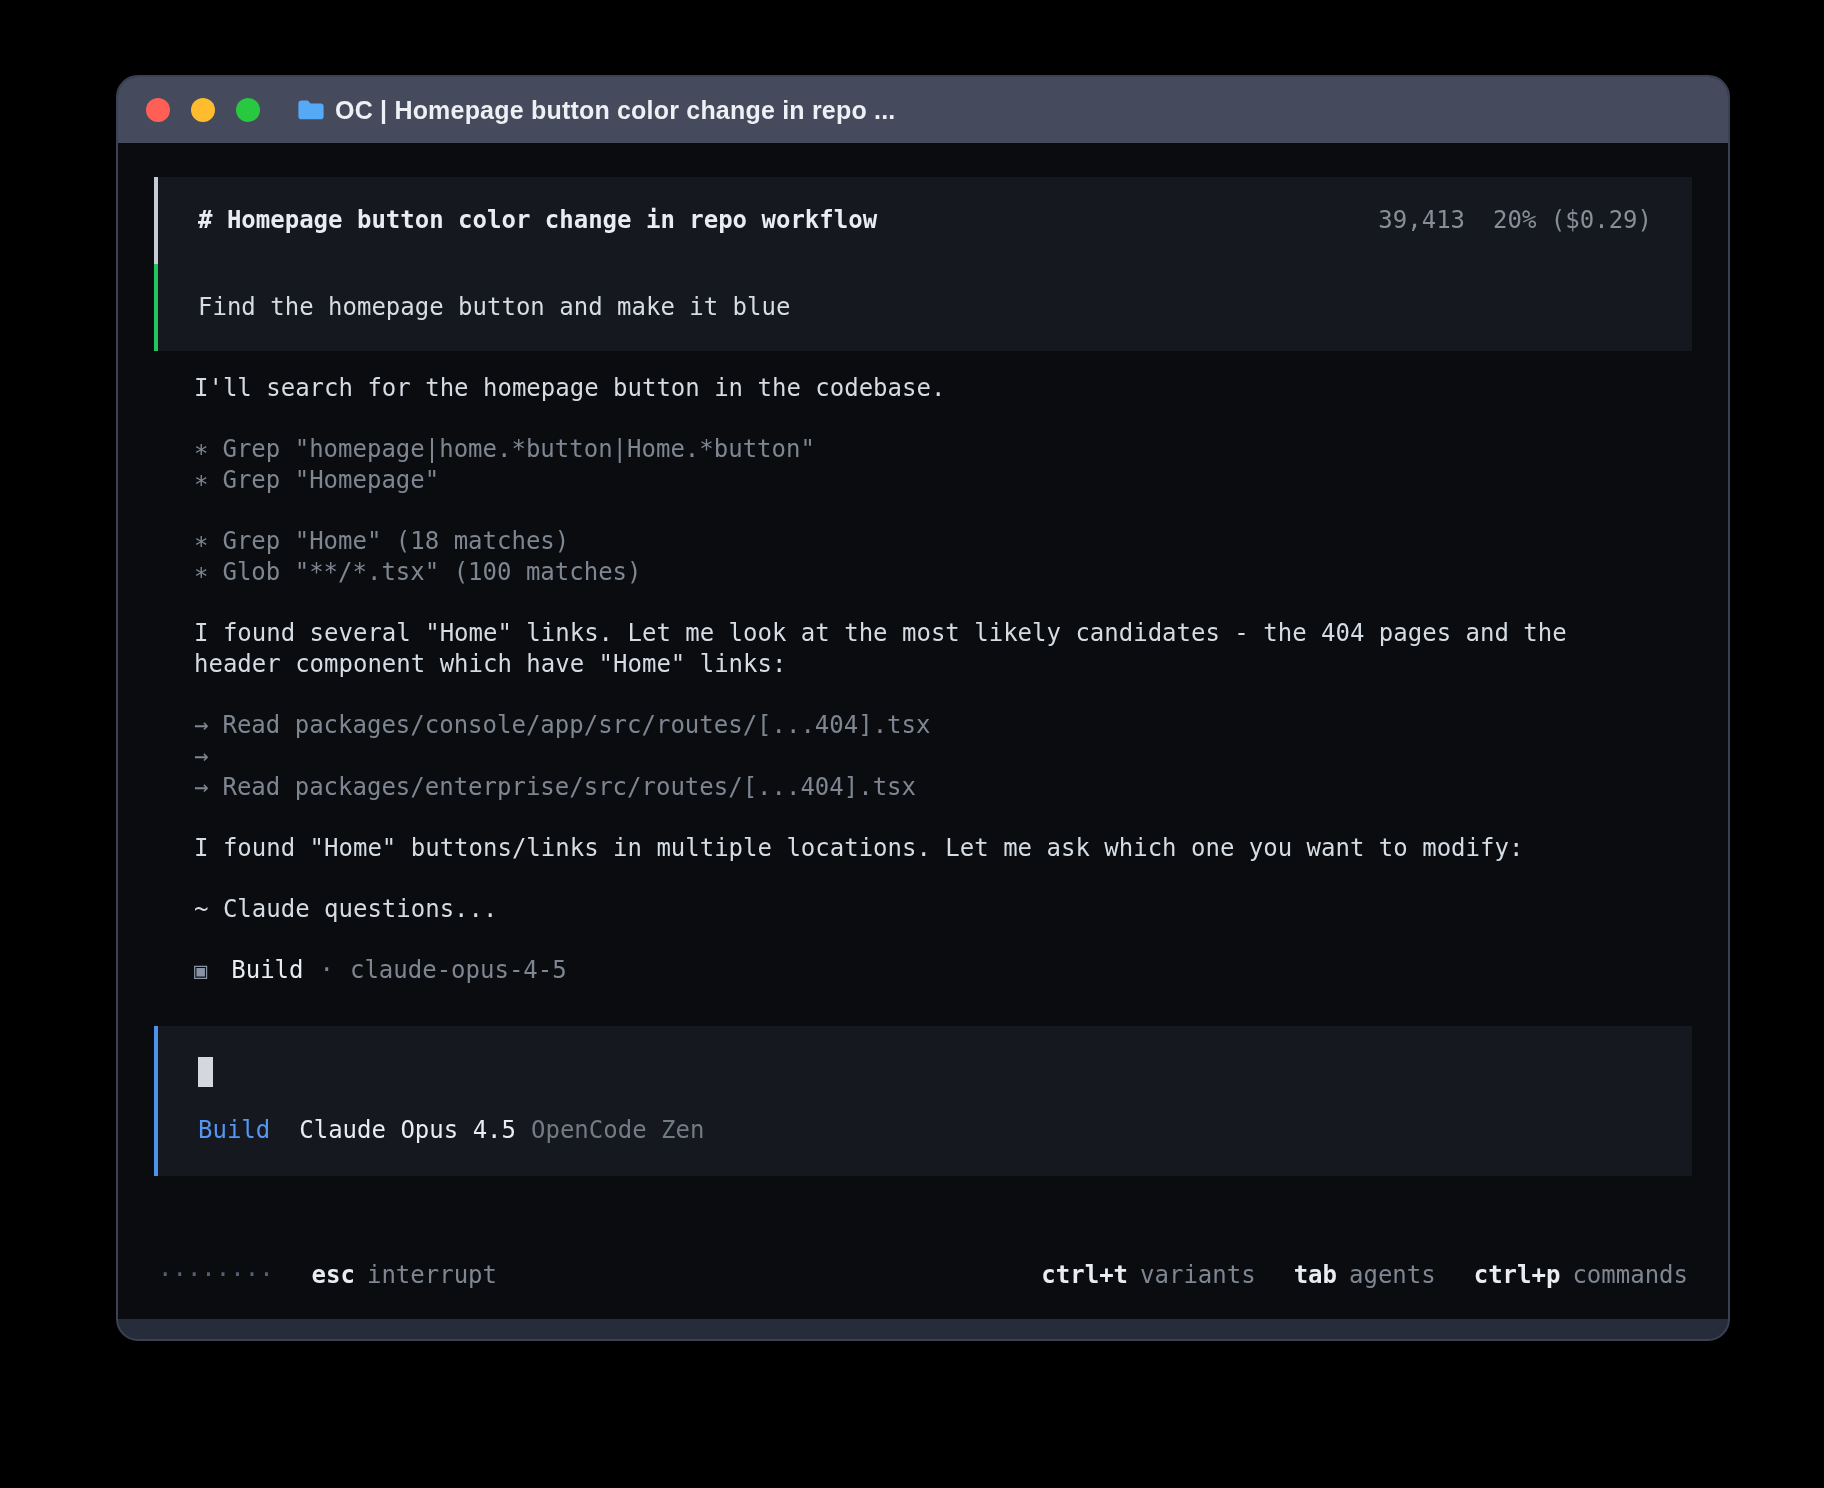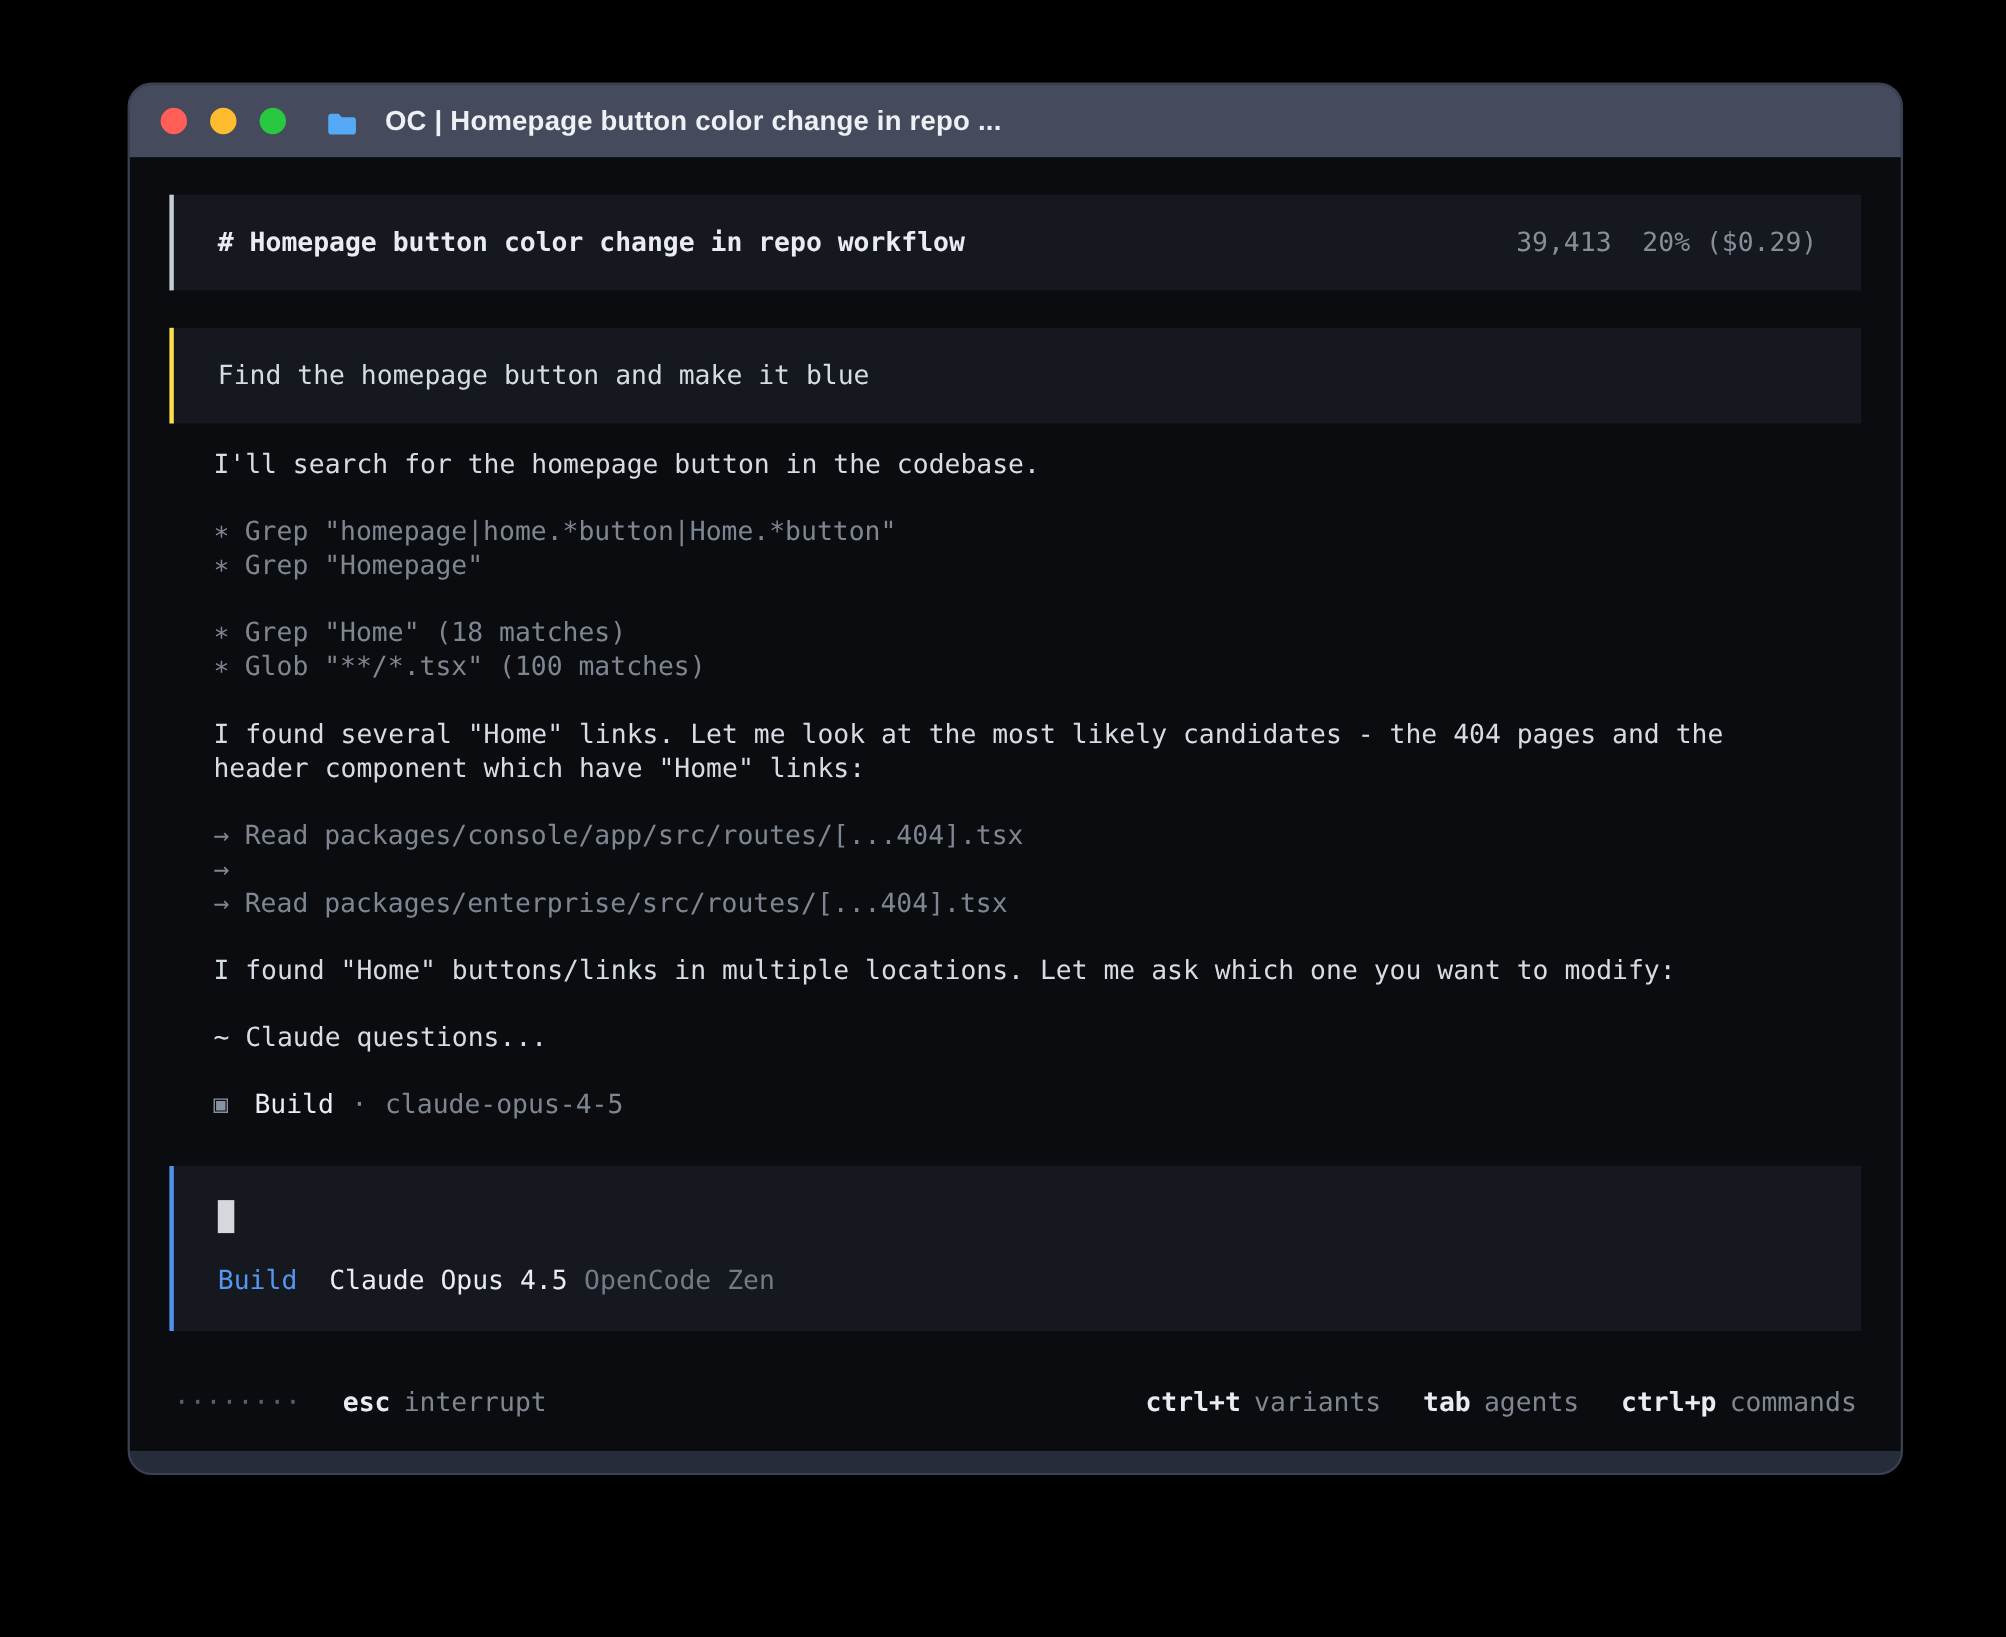--- a/index.html
+++ b/index.html
@@ -13,41 +13,41 @@
   }
   .titlebar {
     height:66px; flex:0 0 auto; background:#454b5c;
     display:flex; align-items:center;
   }
   .traffic { display:flex; gap:21px; margin-left:28px; }
   .light { width:24px; height:24px; border-radius:50%; display:inline-block; }
   .light.red { background:#ff5f57; }
   .light.yellow { background:#febc2e; }
   .light.green { background:#28c840; }
-  .titlegroup { display:flex; align-items:flex-end; gap:24px; margin-left:36px; }
+  .titlegroup { display:flex; align-items:center; gap:9px; margin-left:36px; }
   .win-title {
     font-family:"Liberation Sans", sans-serif; font-weight:bold;
     font-size:25px; color:#edf0f4; letter-spacing:0.2px;
   }
 
   .terminal {
     flex:1; background:#0a0c10; display:flex; flex-direction:column;
     padding:34px 36px 26px 36px; overflow:hidden;
     font-size:24px; line-height:31px; color:#d6dce3;
   }
 
   .block { background:#15181e; padding:28px 40px; }
   .header-block {
     border-left:4px solid #c7cdd6;
     display:flex; justify-content:space-between; align-items:center;
   }
   .hdr-title { font-weight:bold; color:#e9edf2; }
   .hdr-metrics { display:flex; gap:28px; color:#868e99; }
 
-  .user-block { border-left:4px solid #fde047; margin-top:34px; color:#d6dce3; }
+  .user-block { border-left:4px solid #22c55e; color:#d6dce3; }
 
   .transcript { padding:0 58px 0 40px; margin-top:22px; }
   .tblock { margin-bottom:30px; }
   .tblock .line { display:flex; }
   .tblock.tools .line { color:#7e8691; }
   .tblock.text .line { color:#d6dce3; display:block; }
   .bullet { flex:0 0 auto; margin-right:14px; }
 
   .status-line {
     padding:0 58px 0 40px; margin-top:0; margin-bottom:40px;

